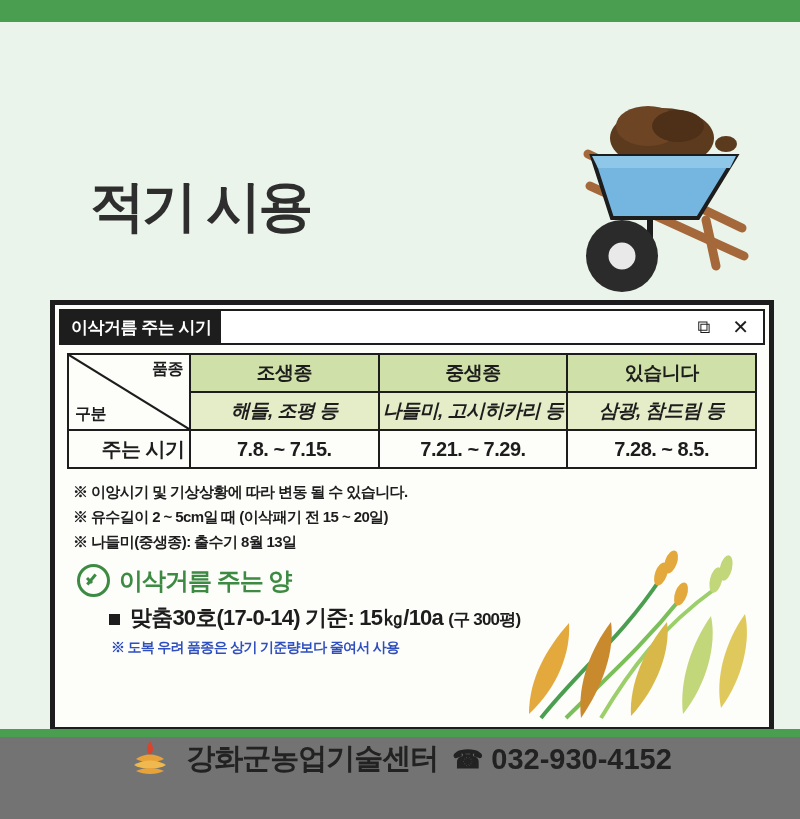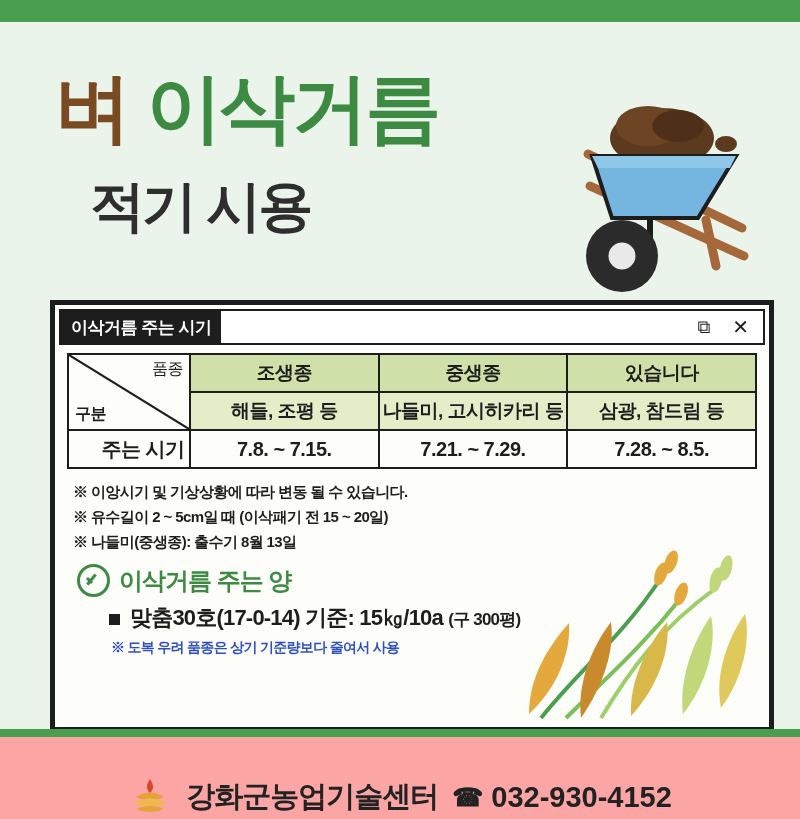--- a/index.html
+++ b/index.html
@@ -19,22 +19,22 @@
   .bar-top {
     position:absolute; left:0; top:0; width:800px; height:22px;
     background:#4a9e4f;
   }
   .bar-bottom-line {
     position:absolute; left:0; bottom:82px; width:800px; height:8px;
     background:#4a9e4f;
   }
   .footer {
     position:absolute; left:0; bottom:0; width:800px; height:82px;
-    background:#fca5a5;
-    display:flex; align-items:flex-end; justify-content:center;
+    background:#737373;
+    display:flex; align-items:flex-start; justify-content:center;
   }
   .footer-inner { display:flex; align-items:center; gap:14px; }
   .footer-logo { width:44px; height:44px; position:relative; }
   .footer-text {
     font-size:29px; font-weight:bold; color:#222; letter-spacing:-1px;
   }
   .footer-phone {
     font-size:29px; font-weight:bold; color:#222; letter-spacing:0px;
     display:flex; align-items:center; gap:8px;
   }
@@ -100,30 +100,30 @@
   .tbl td, .tbl th {
     border:2px solid #1d1d1d;
     text-align:center;
     font-size:19px;
     font-weight:bold;
     color:#1d1d1d;
     height:34px;
     letter-spacing:-0.5px;
   }
   .hdr-green { background:#cfe0a8; font-size:21px; }
-  .hdr-light { background:#e4ecc8; font-size:18px; }
+  .hdr-light { background:#e4ecc8; font-size:18px;font-style:italic; }
   .corner {
     position:relative; background:#fdfdfa; width:120px; padding:0;
   }
   .corner .diag {
     position:absolute; left:0; top:0; width:100%; height:100%;
     overflow:hidden;
   }
   .corner .lbl-top {
-    position:absolute; right:6px; top:4px; font-size:16px; font-weight:normal;
+    position:absolute; right:6px; top:4px; font-size:16px; font-weight:bold;
   }
   .corner .lbl-bot {
     position:absolute; left:6px; bottom:4px; font-size:16px; font-weight:bold;
   }
   .row-label { background:#e4ecc8; font-size:18px;padding-left:29px; }
   .val-row td { font-size:20px; background:#fdfdfa; }
 
   
   .notes { margin:14px 0 0 18px; position:relative; z-index:2; }
   .note {
@@ -167,23 +167,20 @@
   .rice { position:absolute; right:8px; bottom:4px; width:250px; height:205px; z-index:1;}
 </style>
 </head>
 <body>
 
 <div class="poster">
 
   <div class="bar-top"></div>
 
   <div class="headline">
-    <div class="title-row1">
-      <span class="t-brown">벼</span><span class="t-dark"> </span><span class="t-green">이삭거름</span>
-    </div>
     <div class="title-row2">적기 시용</div>
 
     <svg class="barrow" viewBox="0 0 230 220">
       <ellipse cx="132" cy="48" rx="52" ry="30" fill="#5b3a1e"></ellipse>
       <ellipse cx="118" cy="36" rx="32" ry="20" fill="#6d4524"></ellipse>
       <ellipse cx="148" cy="36" rx="26" ry="16" fill="#4e3019"></ellipse>
       <ellipse cx="196" cy="54" rx="11" ry="8" fill="#5b3a1e"></ellipse>
       <path d="M58 64 L212 138" stroke="#a5683a" stroke-width="9" stroke-linecap="round"></path>
       <path d="M60 96 L214 166" stroke="#a5683a" stroke-width="9" stroke-linecap="round"></path>
       <path d="M62 66 L206 66 L168 128 L82 128 Z" fill="#74b6e0" stroke="#1d1d1d" stroke-width="4"></path>

